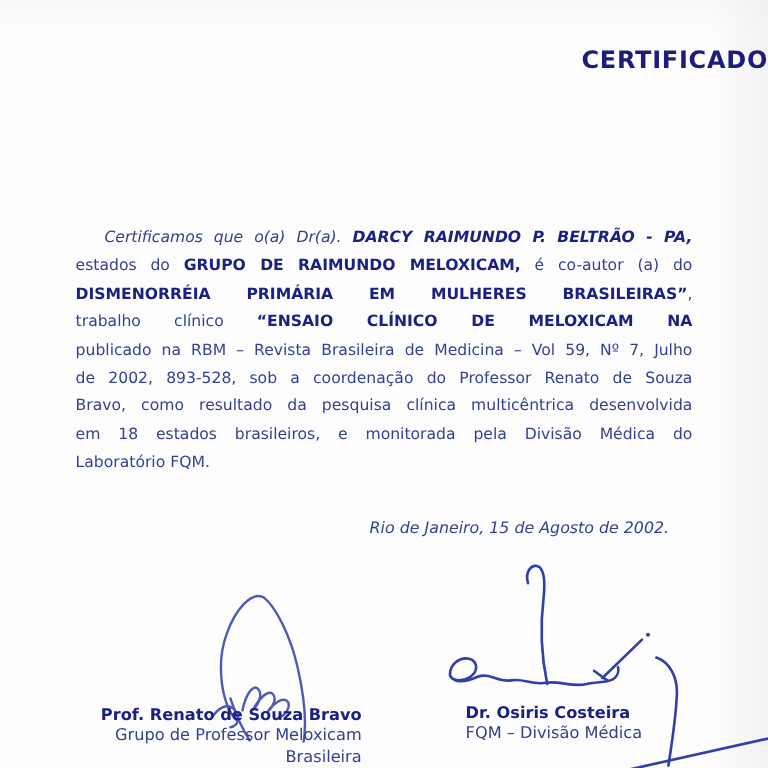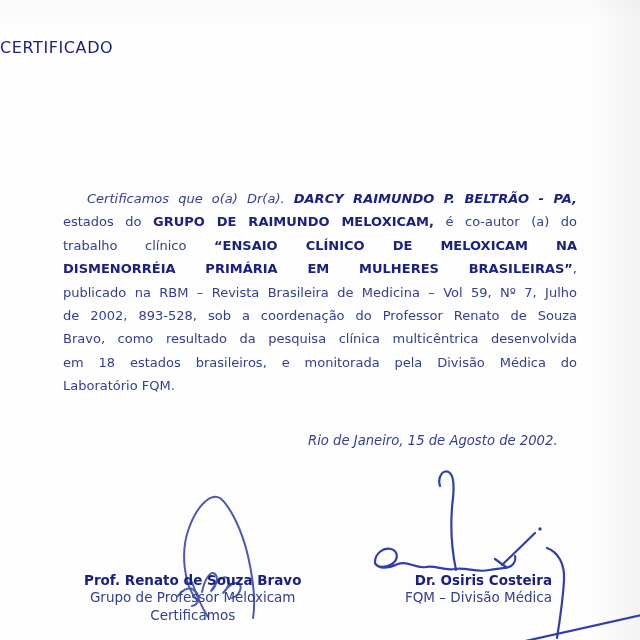--- a/index.html
+++ b/index.html
@@ -11,58 +11,58 @@
     position:relative; width:640px; height:640px; margin:0 auto;
     background:
       linear-gradient(90deg, rgba(225,225,230,0) 93%, rgba(210,210,218,.25) 100%),
       linear-gradient(180deg, rgba(230,230,235,.18) 0%, rgba(230,230,235,0) 4%),
       var(--paper);
     overflow:hidden;
     font-family:"DejaVu Sans", sans-serif;
   }
   .title{
     position:absolute; top:38px; left:0; width:100%;
-    text-align:left; font-size:16px; font-weight:normal;
+    text-align:right; font-size:20px; font-weight:bold;
     letter-spacing:.6px; color:var(--heading);
   }
   .body{
     position:absolute; left:63px; top:187px; width:514px;
     font-size:13px; line-height:23.4px; color:var(--body_text);
   }
   .bline{ text-align:justify; text-align-last:justify; }
   .bline.first{ text-indent:24px;font-style:italic; }
   .bline.last{ text-align-last:left; }
   .seg.b{ font-weight:bold; color:var(--bold_text); }
   .date{
     position:absolute; left:308px; top:433px;
     font-size:13.2px; color:var(--body_text); white-space:nowrap;font-style:italic;
   }
   .sig-block{ position:absolute; font-size:13.5px; line-height:17.3px; color:var(--body_text); }
   .sig-block .name{ font-weight:bold; color:var(--bold_text); }
-  .block-left{ left:84px; top:572px; text-align:center; }
-  .block-right{ left:388px; top:572px; width:164px; text-align:right; }
+  .block-left{ left:84px; top:588px; text-align:right; }
+  .block-right{ left:388px; top:586px; width:164px; text-align:left; }
   .sig{ position:absolute; pointer-events:none; }
   .sig-left{ left:168px; top:486px; }
   .sig-right{ left:365px; top:456px; }
   .stroke{ fill:none; stroke:var(--ink); stroke-width:2.2; stroke-linecap:round; stroke-linejoin:round; }
   .stroke.light{ stroke:var(--ink_light); stroke-width:2; }
   .dot{ fill:var(--ink); }
 </style>
 </head>
 <body>
 
 <div class="page">
 
   <div class="title">CERTIFICADO</div>
 
   <div class="body">
       <div class="bline first"><span class="seg">Certificamos que o(a) Dr(a). </span><span class="seg b">DARCY RAIMUNDO P. BELTRÃO - PA,</span></div>
       <div class="bline"><span class="seg">estados do </span><span class="seg b">GRUPO DE RAIMUNDO MELOXICAM,</span><span class="seg"> é co-autor (a) do</span></div>
+      <div class="bline"><span class="seg b">DISMENORRÉIA PRIMÁRIA EM MULHERES BRASILEIRAS”</span><span class="seg">,</span></div>
       <div class="bline"><span class="seg">trabalho clínico </span><span class="seg b">“ENSAIO CLÍNICO DE MELOXICAM NA</span></div>
-      <div class="bline"><span class="seg b">DISMENORRÉIA PRIMÁRIA EM MULHERES BRASILEIRAS”</span><span class="seg">,</span></div>
       <div class="bline"><span class="seg">publicado na RBM – Revista Brasileira de Medicina – Vol 59, Nº 7, Julho</span></div>
       <div class="bline"><span class="seg">de 2002, 893-528, sob a coordenação do Professor Renato de Souza</span></div>
       <div class="bline"><span class="seg">Bravo, como resultado da pesquisa clínica multicêntrica desenvolvida</span></div>
       <div class="bline"><span class="seg">em 18 estados brasileiros, e monitorada pela Divisão Médica do</span></div>
       <div class="bline last"><span class="seg">Laboratório FQM.</span></div>
     </div>
 
   <div class="date">Rio de Janeiro, 15 de Agosto de 2002.</div>
 
   <svg class="sig sig-left" width="110" height="140" viewBox="0 0 110 140" xmlns="http://www.w3.org/2000/svg">
@@ -77,21 +77,21 @@
     <path class="stroke" d="M75,30 C72,20 79,12 85,17 C89,21 89,32 88,42 C85,66 86,90 91,114"></path>
     <path class="stroke" d="M170,77 L137,109 M130,103 L141,111"></path>
     <circle class="dot" cx="175" cy="73" r="1.7"></circle>
     <path class="stroke" d="M182,92 C193,96 200,108 199,124 C198,144 195,163 192,182"></path>
     <path class="stroke" d="M138,190 L277,159"></path>
   </svg>
 
   <div class="sig-block block-left">
     <div class="name">Prof. Renato de Souza Bravo</div>
     <div class="org">Grupo de Professor Meloxicam</div>
-    <div class="role">Certificamos</div>
+    <div class="role">Brasileira</div>
   </div>
 
   <div class="sig-block block-right">
     <div class="name">Dr. Osiris Costeira</div>
     <div class="org">FQM – Divisão Médica</div>
   </div>
 
 </div>
 
 </body></html>

